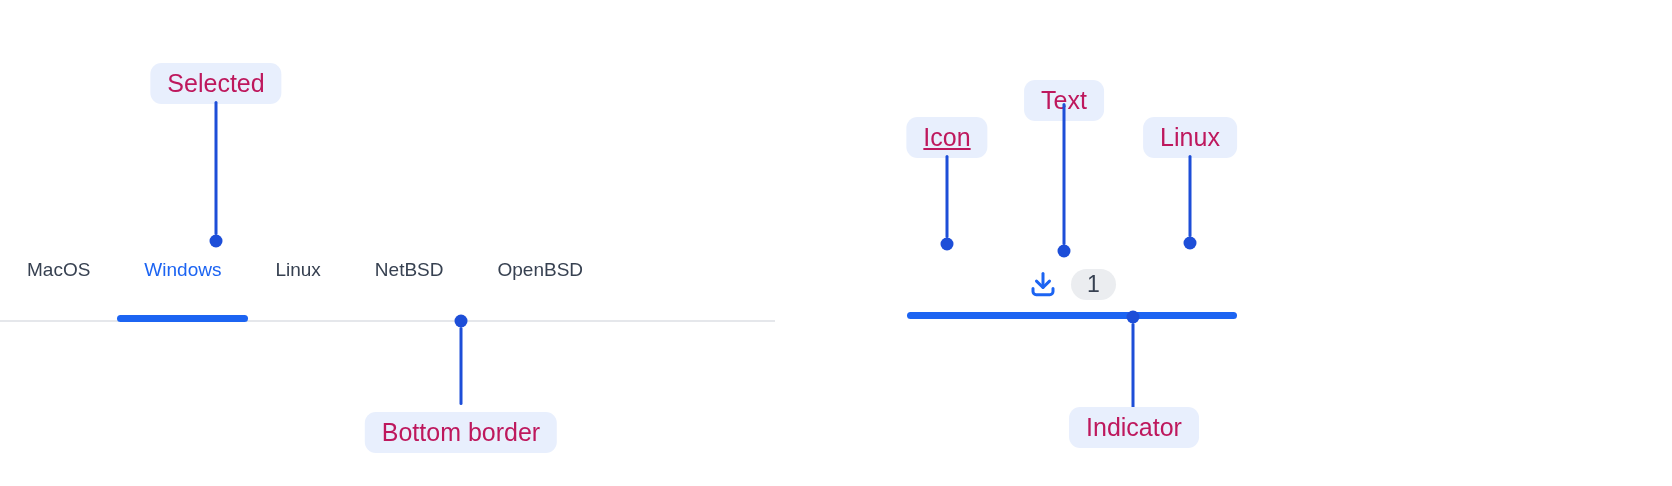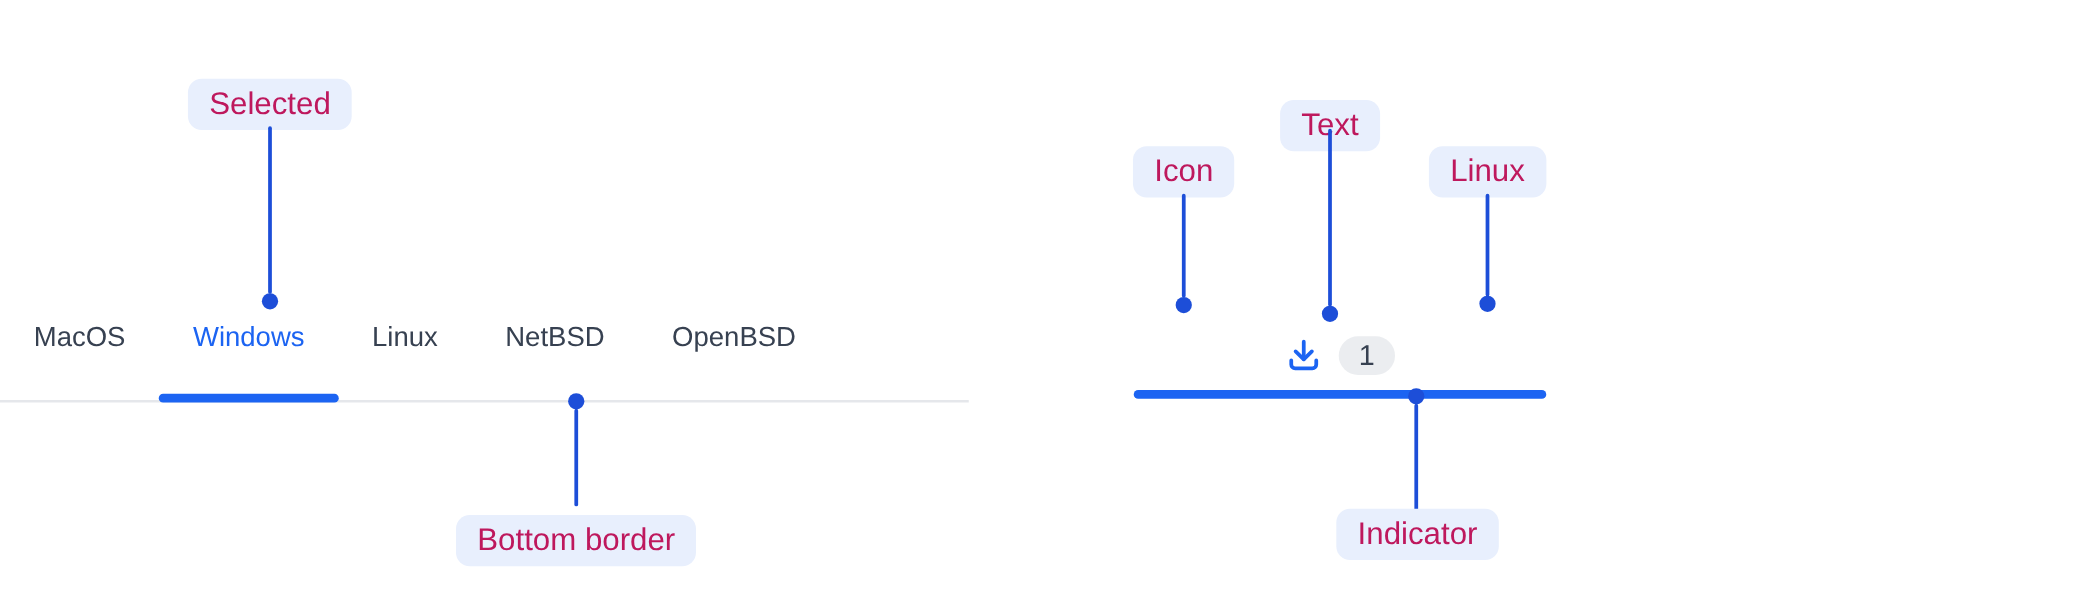--- a/index.html
+++ b/index.html
@@ -16,21 +16,21 @@
     position: absolute;
     left: 0; top: 250px;
     width: 775px;
     display: flex;
     align-items: flex-start;
     border-bottom: 2px solid #e5e7eb;
   }
   .tab {
     position: relative;
     padding: 0 27px 30px 27px;
-    font-size: 22px;
+    font-size: 19px;
     line-height: 40px;
     color: #374151;
     white-space: nowrap;
     cursor: pointer;
   }
   .tab.selected { color: #1c64f2; }
   .tab-indicator {
     position: absolute;
     left: 0; right: 0; bottom: -2px;
     height: 7px;
@@ -104,21 +104,21 @@
     transform: translate(-50%, -50%);
     background: #1d4ed8;
     border-radius: 50%;
   }
 
   
   .pill-selected   { left: 216px;  top: 63px;  }
   .line-selected   { left: 216px;  top: 101px; height: 134px; }
   .dot-selected    { left: 216px;  top: 241px; }
 
-  .pill-icon       { left: 947px;  top: 117px; }
+  .pill-icon       { left: 947px;  top: 117px; text-decoration: underline; }
   .line-icon       { left: 947px;  top: 155px; height: 83px; }
   .dot-icon        { left: 947px;  top: 244px; }
 
   .pill-text       { left: 1064px; top: 80px;  }
   .line-text       { left: 1064px; top: 103px; height: 142px; }
   .dot-text        { left: 1064px; top: 251px; }
 
   .pill-count      { left: 1190px; top: 117px; }
   .line-count      { left: 1190px; top: 155px; height: 82px; }
   .dot-count       { left: 1190px; top: 243px; }

